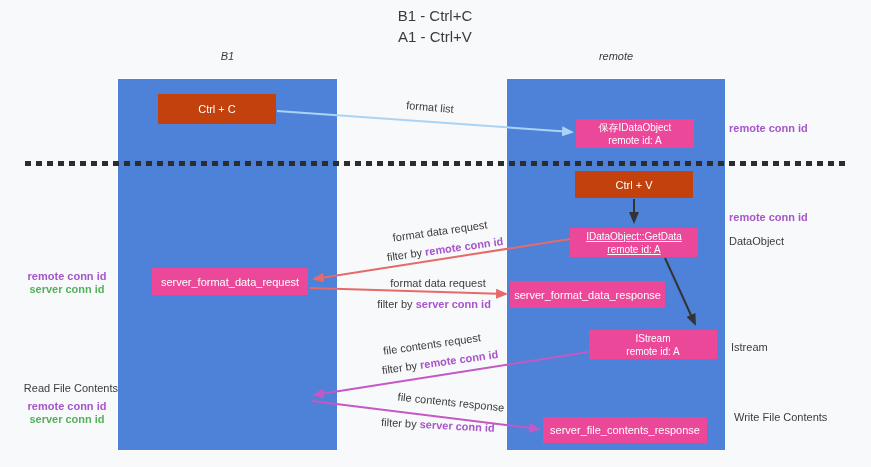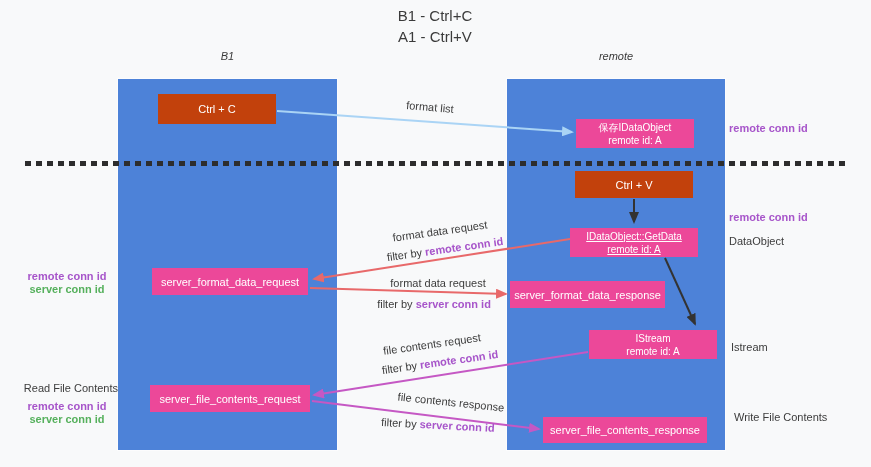--- a/index.html
+++ b/index.html
@@ -162,23 +162,20 @@
 
   <div class="node orange n-fmt-req">
     <span>server_format_data_request</span>
   </div>
 
   <div class="node orange two-line n-istream">
     <span>IStream</span>
     <span>remote id: A</span>
   </div>
 
-  <div class="node orange n-file-req">
-    <span>server_file_contents_request</span>
-  </div>
 
   <div class="node orange n-file-resp">
     <span>server_file_contents_response</span>
   </div>
 
   <div class="abs flow f-format-list">format list</div>
 
   <div class="abs flow f-fdreq">format data request</div>
   <div class="abs flow f-fdreq-filt">
     <span>filter by </span><span class="hl">remote conn id</span>

